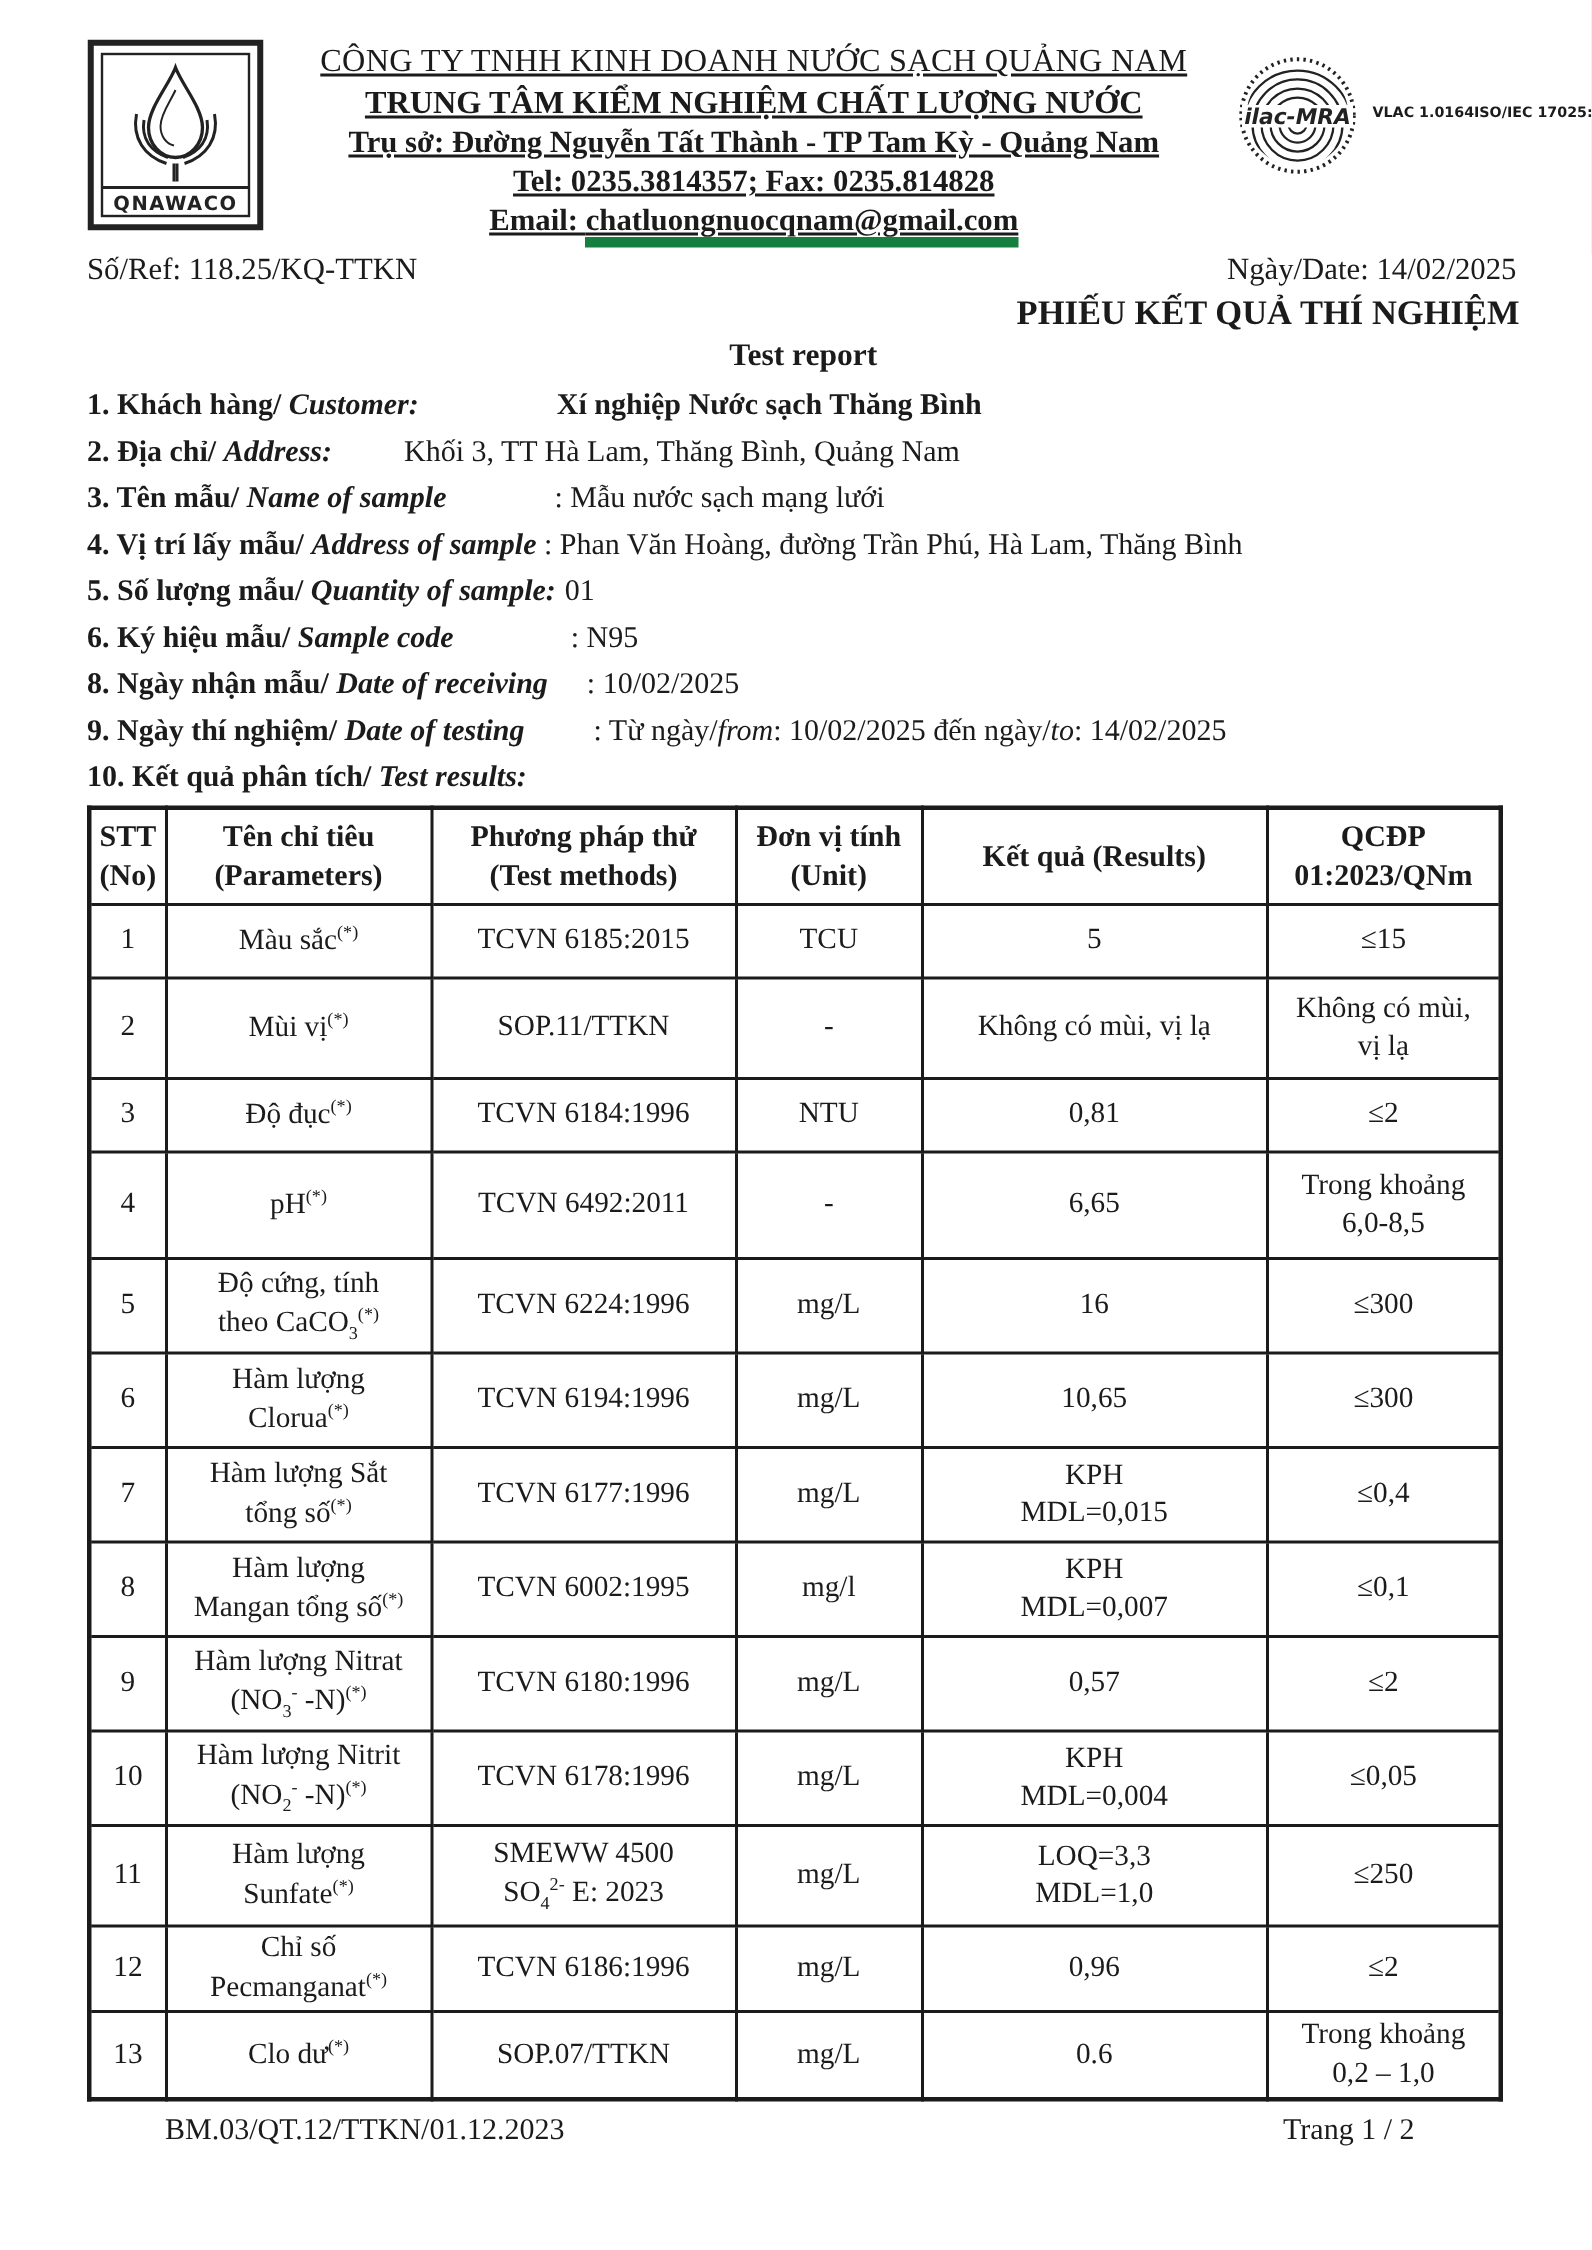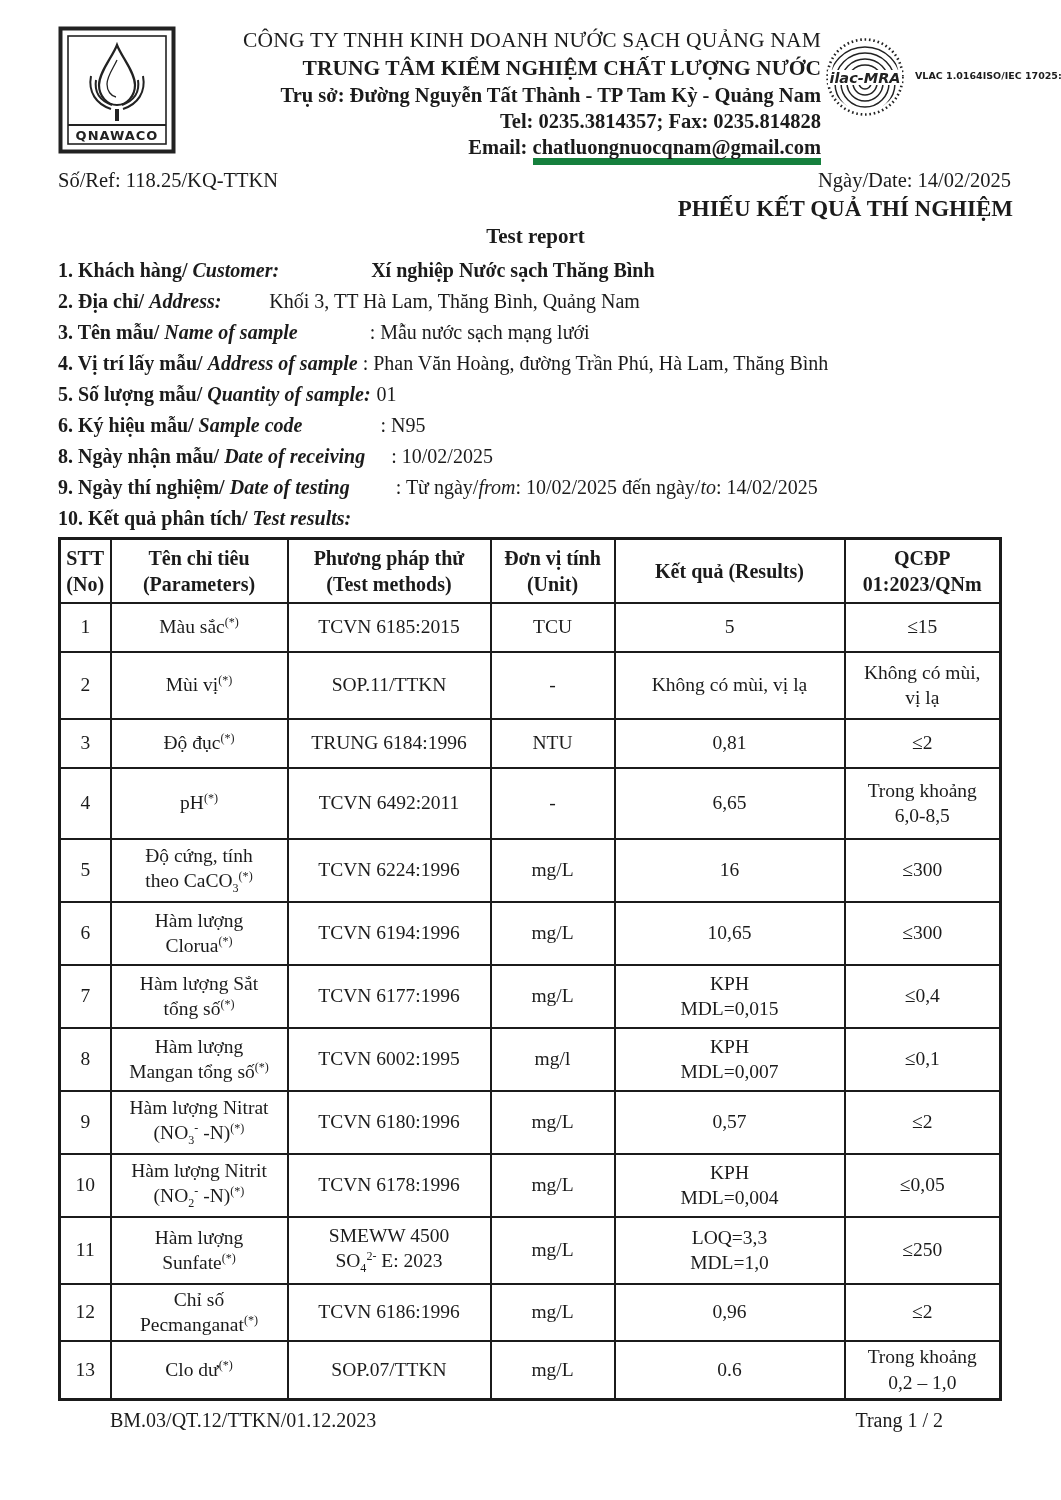--- a/index.html
+++ b/index.html
@@ -10,21 +10,21 @@
     background:#ffffff;
     color:#1b1b1b;
     font-family:"Liberation Serif","DejaVu Serif",serif;
     box-sizing:border-box;
     padding:26px 48px 0 58px;
     overflow:hidden;
   }
   
   .head{display:flex;align-items:flex-start;}
   .logo-box{width:122px;flex:0 0 122px;}
-  .head-center{flex:1;text-align:right;padding:0 4px;}
+  .head-center{flex:1;text-align:center;padding:0 4px;text-decoration:underline;}
   .h-company{font-size:21.5px;letter-spacing:.2px;margin-top:2px;}
   .h-center{font-size:21.5px;font-weight:bold;margin-top:3px;}
   .h-addr{font-size:20.5px;font-weight:bold;margin-top:3px;}
   .h-tel{font-size:20.5px;font-weight:bold;margin-top:3px;}
   .h-email{font-size:20.5px;font-weight:bold;margin-top:3px;}
   .email-u{border-bottom:7px solid #15803d;font-weight:bold;}
   .logos-right{width:188px;flex:0 0 188px;display:flex;gap:10px;align-items:flex-start;padding-top:10px;}
   .aosc{display:flex;flex-direction:row;align-items:center;width:96px;}
   .vlac{font-family:"DejaVu Sans","Liberation Sans",sans-serif;font-weight:bold;font-size:9.5px;line-height:1.25;white-space:nowrap;}
   
@@ -190,21 +190,21 @@
           <td>2</td>
           <td>Mùi vị<sup>(*)</sup></td>
           <td>SOP.11/TTKN</td>
           <td>-</td>
           <td>Không có mùi, vị lạ</td>
           <td>Không có mùi,<br>vị lạ</td>
         </tr>
         <tr>
           <td>3</td>
           <td>Độ đục<sup>(*)</sup></td>
-          <td>TRUNG 6184:1996</td>
+          <td>TCVN 6184:1996</td>
           <td>NTU</td>
           <td>0,81</td>
           <td>≤2</td>
         </tr>
         <tr>
           <td>4</td>
           <td>pH<sup>(*)</sup></td>
           <td>TCVN 6492:2011</td>
           <td>-</td>
           <td>6,65</td>

